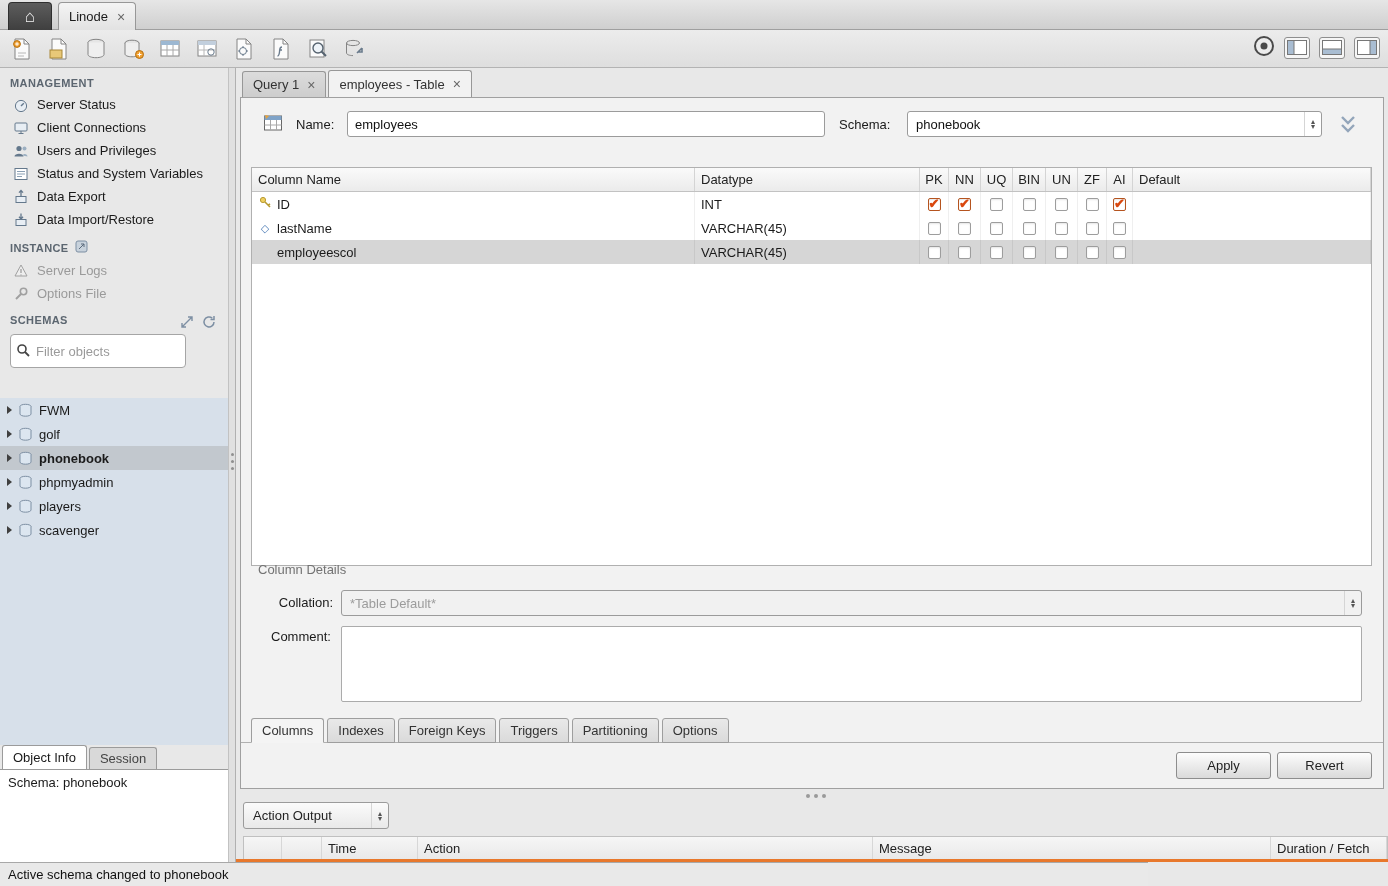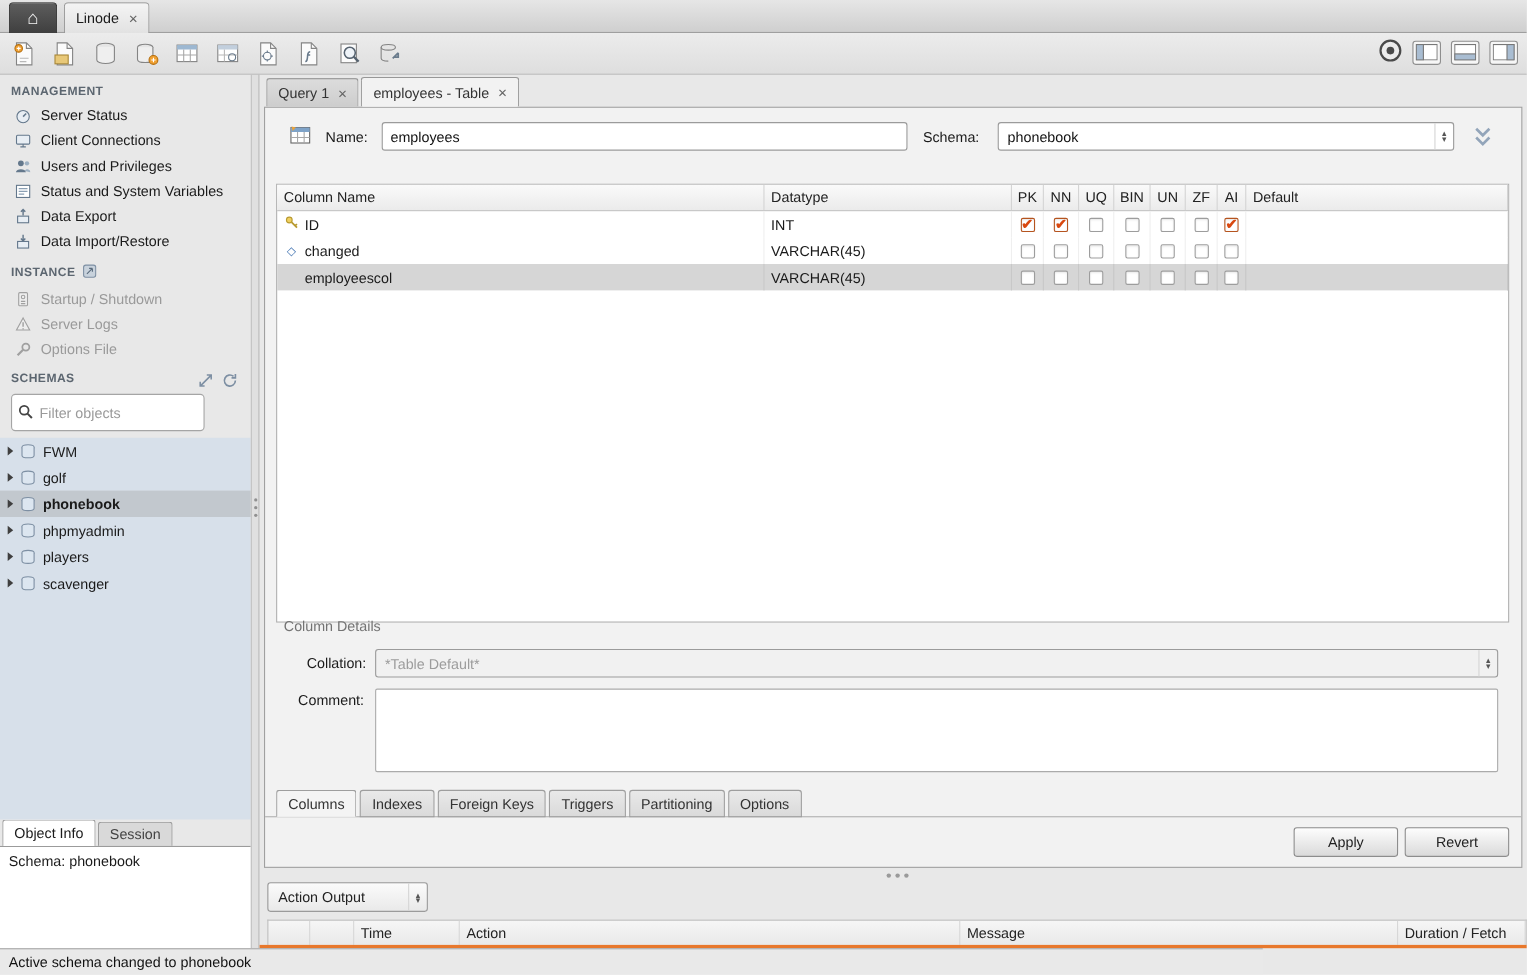--- a/index.html
+++ b/index.html
@@ -311,28 +311,20 @@
 
   <div class="side-sec-title">
     <span>INSTANCE</span>
     <span><svg width="13" height="13" viewBox="0 0 13 13">
           <rect x="1" y="1" width="11" height="11" rx="2" fill="#c8d2dc" stroke="#7d8fa3"></rect>
           <path d="M4 9L9 4M9 4v3M9 4H6" fill="none" stroke="#5a6b7c"></path>
         </svg></span>
   </div>
   <div class="side-item disabled">
     <span class="sicon"><svg viewBox="0 0 16 16" width="16" height="16">
-          <rect x="4" y="2" width="8" height="12" rx="1" fill="#eee" stroke="#a0a0a0"></rect>
-          <circle cx="8" cy="6" r="1.6" fill="none" stroke="#a0a0a0"></circle>
-          <path d="M6 10h4M6 12h4" stroke="#a0a0a0"></path>
-        </svg></span>
-    <span>Startup / Shutdown</span>
-  </div>
-  <div class="side-item disabled">
-    <span class="sicon"><svg viewBox="0 0 16 16" width="16" height="16">
           <path d="M8 2l6 11H2z" fill="#eee" stroke="#a0a0a0"></path>
           <path d="M8 6v4M8 11.5v1" stroke="#a0a0a0" stroke-width="1.3"></path>
         </svg></span>
     <span>Server Logs</span>
   </div>
   <div class="side-item disabled">
     <span class="sicon"><svg viewBox="0 0 16 16" width="16" height="16">
           <path d="M3 13l5-5" stroke="#a0a0a0" stroke-width="2"></path>
           <circle cx="10.5" cy="5.5" r="3.2" fill="none" stroke="#a0a0a0" stroke-width="1.6"></circle>
         </svg></span>
@@ -515,21 +507,21 @@
             <span class="checkbox checked"></span>
           </span>
         <span class="cell">
             <span></span>
           </span>
       </div>
 
       <div class="grow">
         <span class="cell">
           <span class="ric diamond">◇</span>
-          <span>changed</span>
+          <span>lastName</span>
         </span>
         <span class="cell">
             <span>VARCHAR(45)</span>
           </span>
         <span class="cell c">
             <span class="checkbox"></span>
           </span>
         <span class="cell c">
             <span class="checkbox"></span>
           </span>

